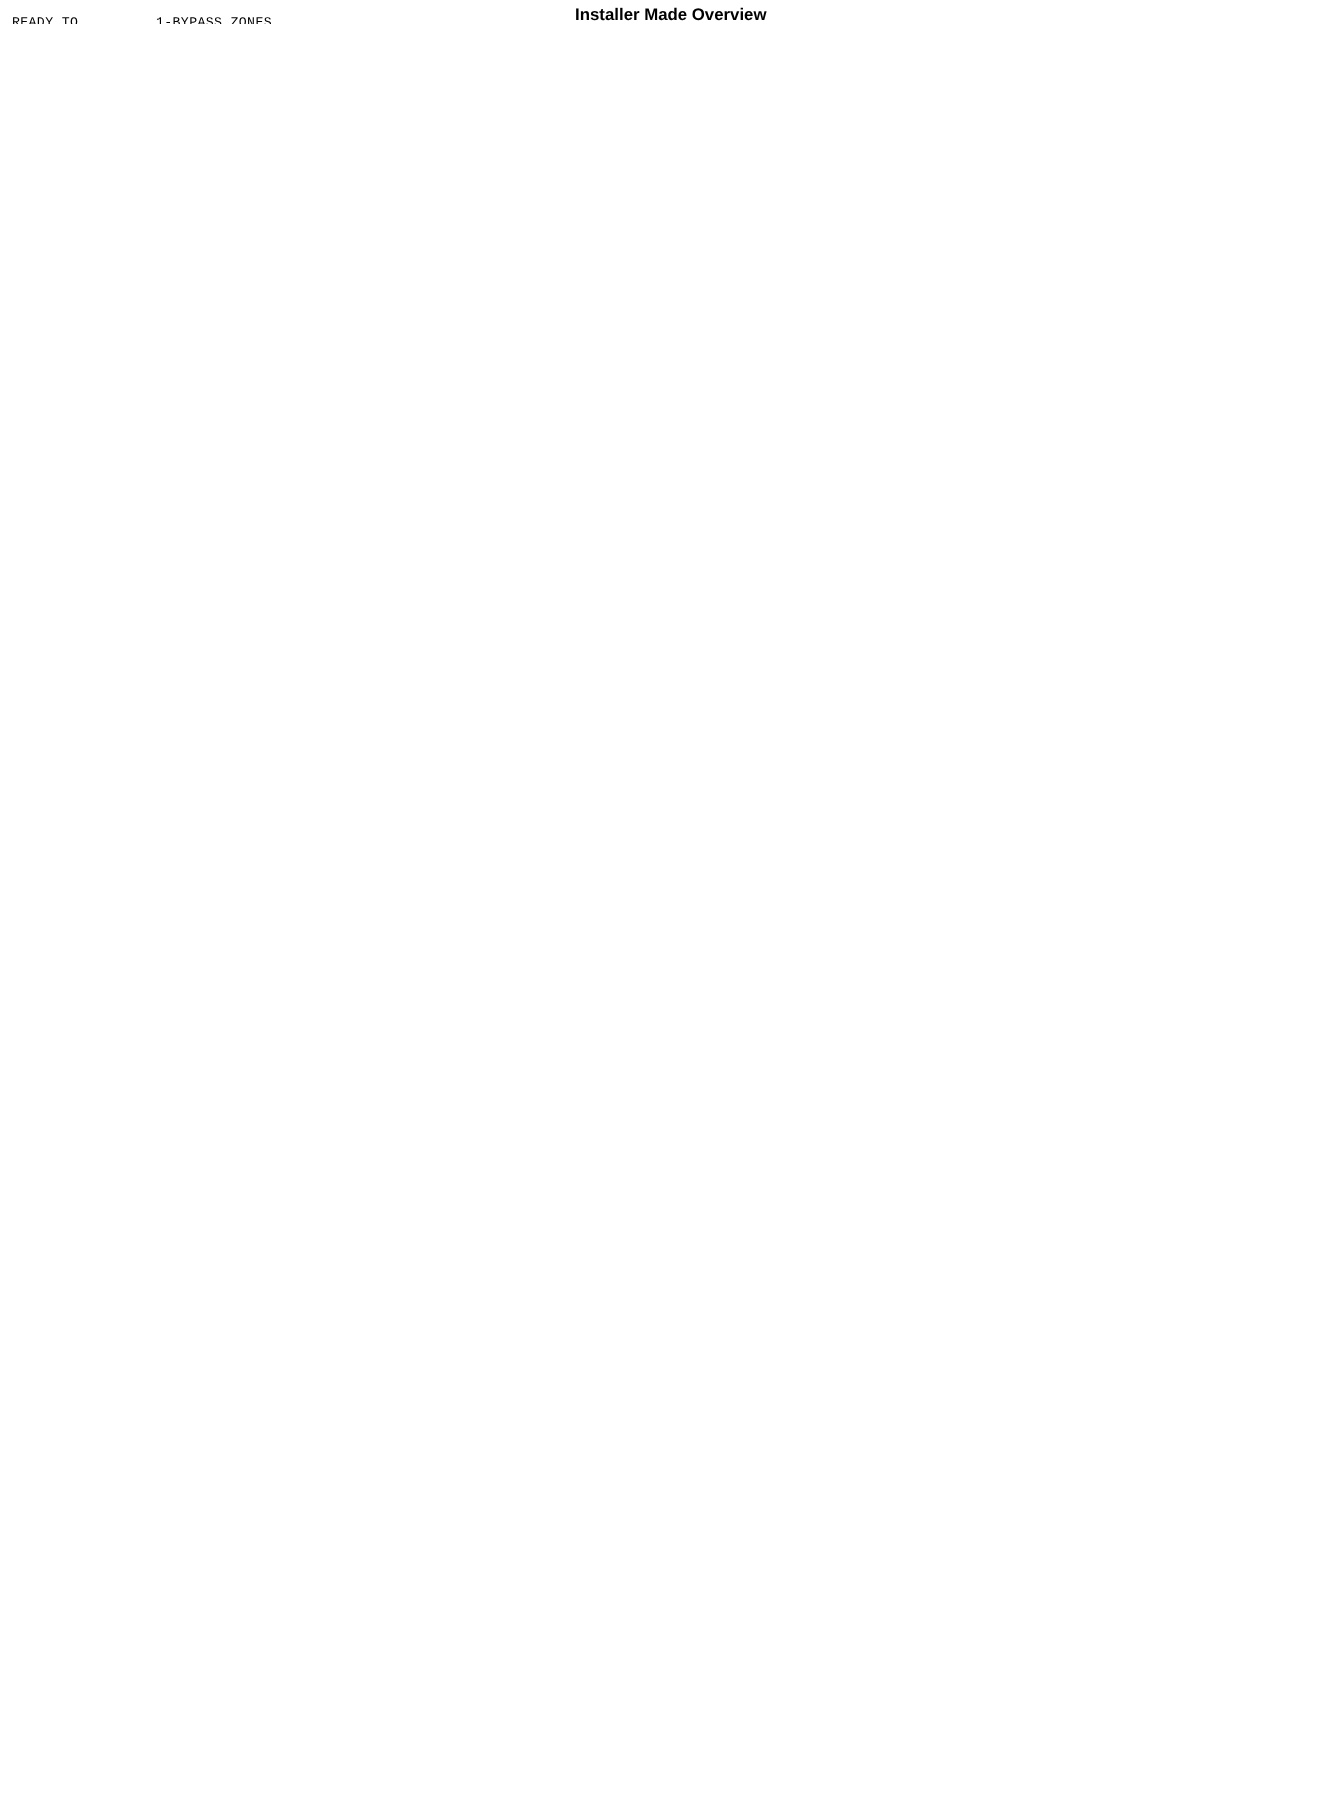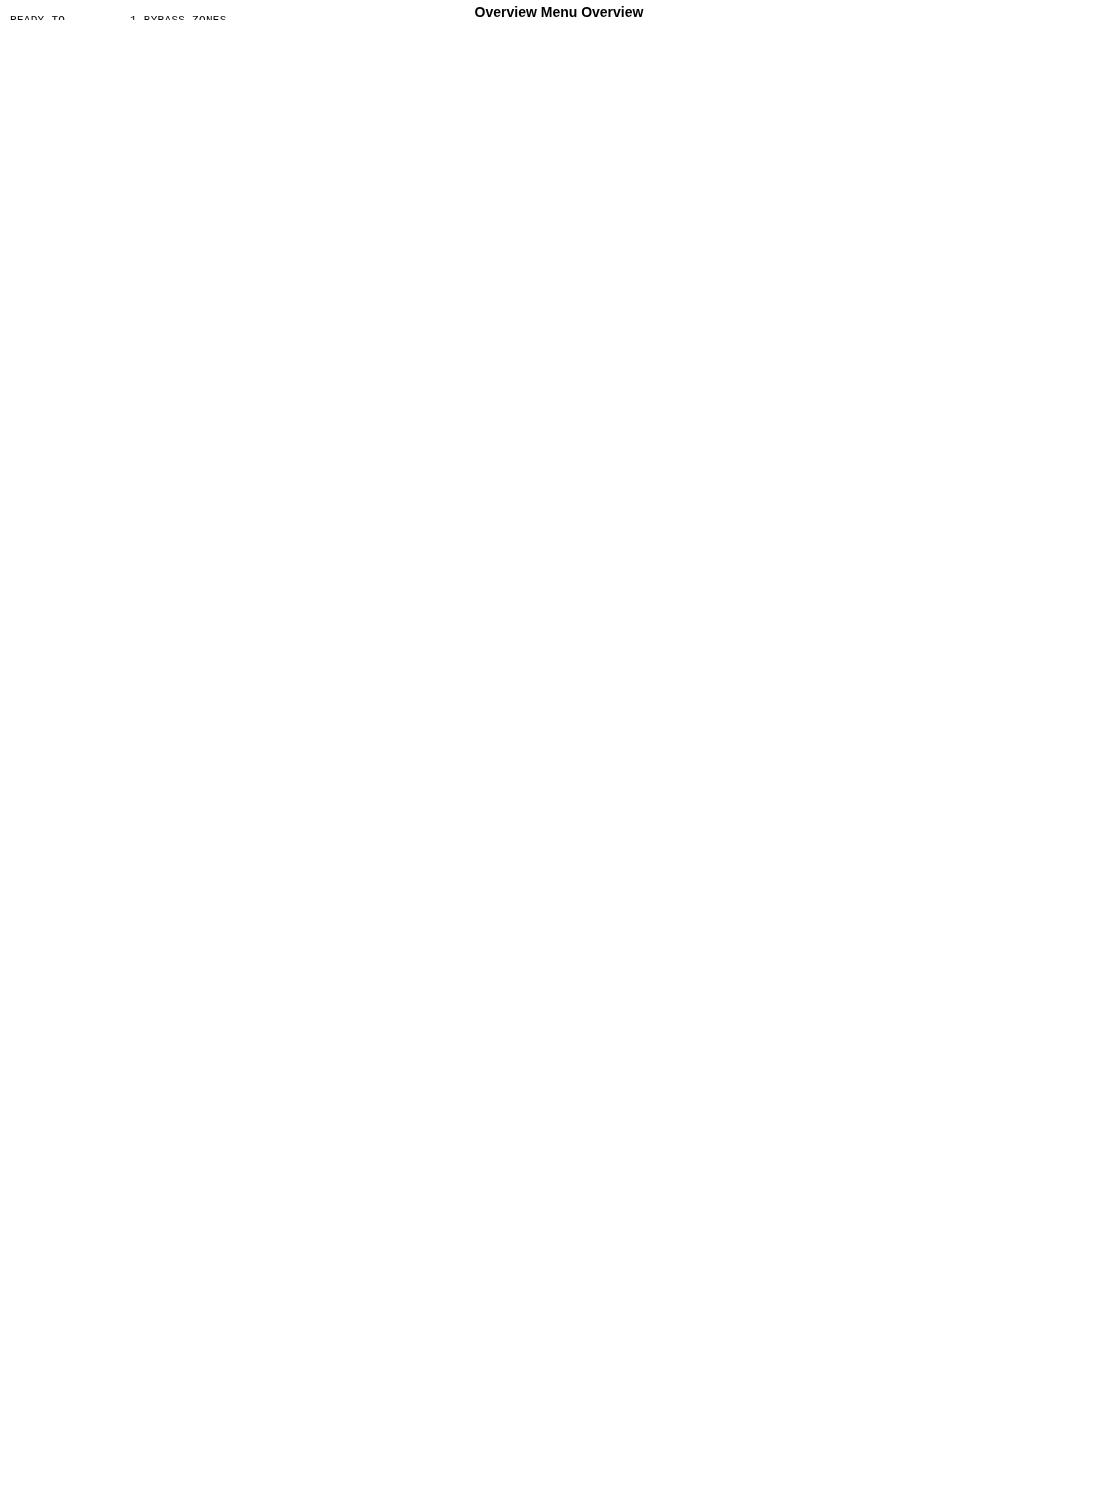--- a/index.html
+++ b/index.html
@@ -91,21 +91,21 @@
   }
   .maple {
     position: absolute;
     font-size: 36px;
     color:#b11;
   }
 </style>
 </head>
 <body>
 
-<div class="title">Overview Menu Overview</div>
+<div class="title">Installer Made Overview</div>
 
 <div class="node" style="left:10px; top:14px; font-weight:normal">READY TO<br>&nbsp;ARM MENU</div>
 <div class="node sans" style="left:2px; top:58px; line-height:13px">Must enter the<br>installer, maintenance<br>or user code to<br>access</div>
 
 <div class="line h" style="left:75px; top:20px; width:45px"></div>
 <div class="line v" style="left:120px; top:20px; height:54px"></div>
 <div class="line h" style="left:120px; top:20px; width:8px"></div>
 <div class="line h" style="left:120px; top:37px; width:8px"></div>
 <div class="line h" style="left:120px; top:54px; width:8px"></div>
 <div class="line h" style="left:120px; top:71px; width:38px"></div>

